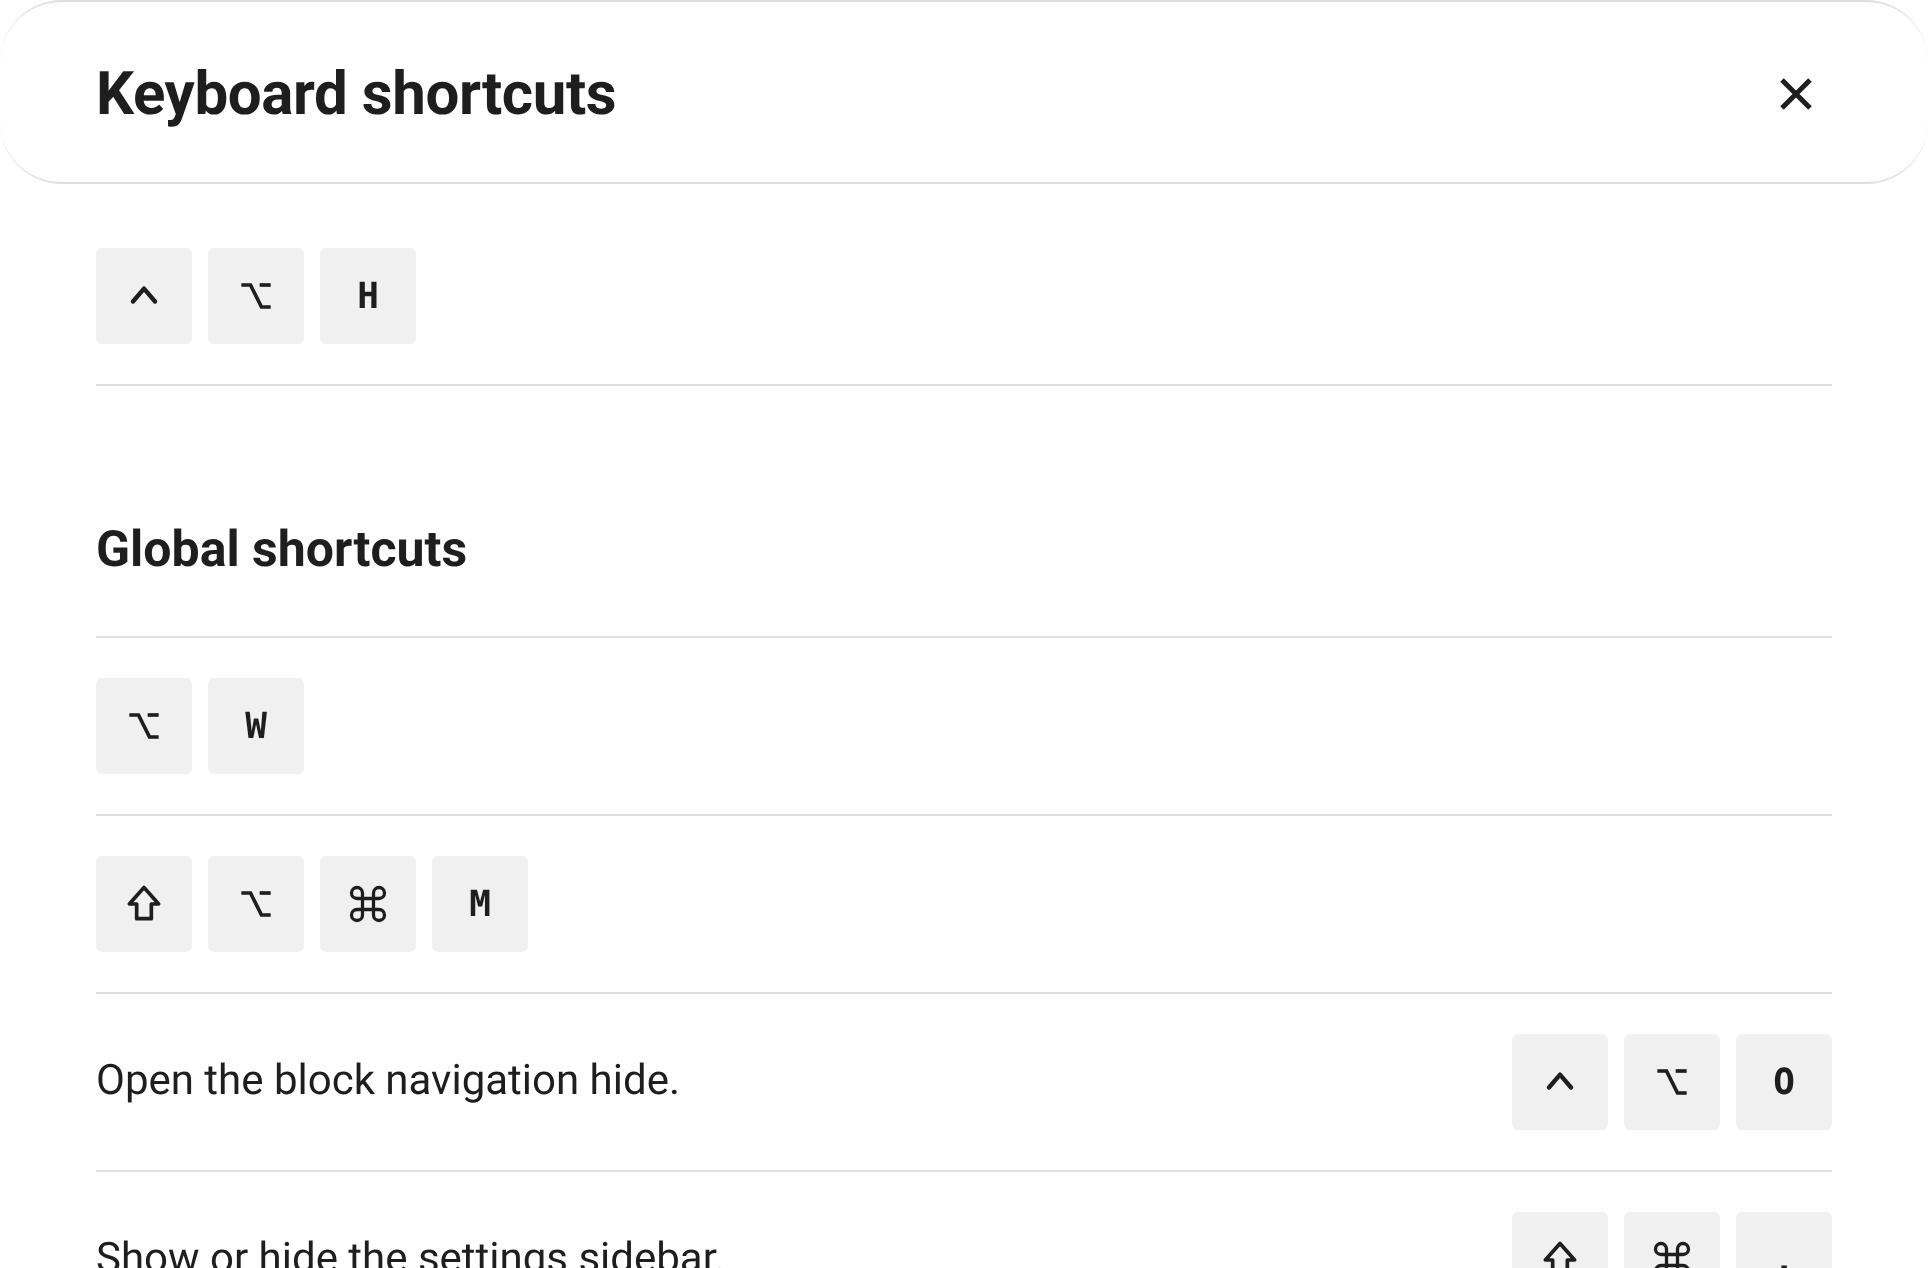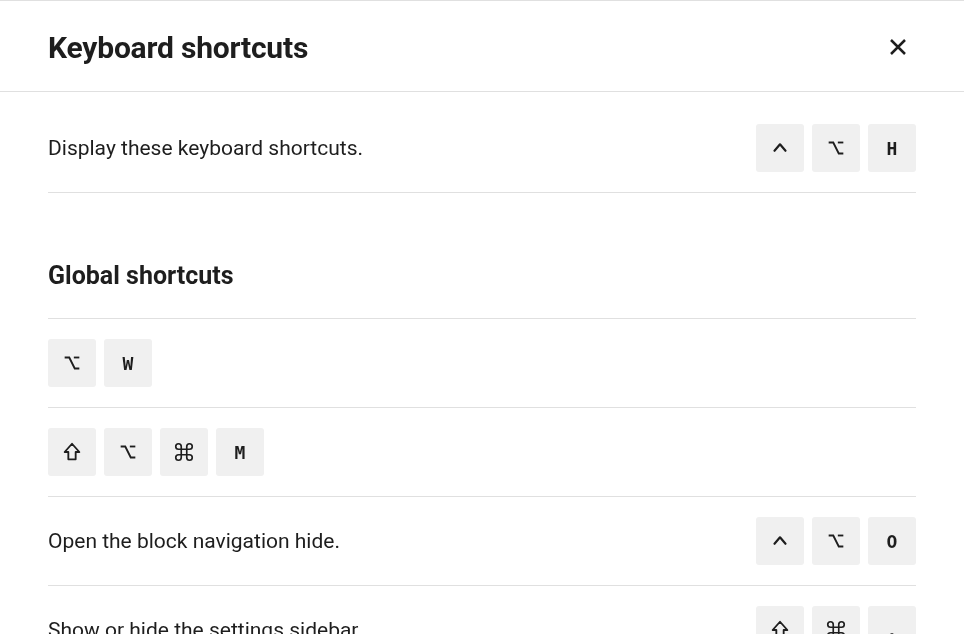--- a/index.html
+++ b/index.html
@@ -21,20 +21,21 @@
       display: flex;
       flex-direction: column;
     }
     .modal-header {
       display: flex;
       align-items: center;
       justify-content: space-between;
       padding: 28px 48px 26px 48px;
       border-top: 1px solid #e0e0e0;
       border-bottom: 1px solid #e0e0e0;
+      border-radius: 31px;
     }
     .modal-title {
       font-size: 30px;
       font-weight: 700;
       letter-spacing: -0.2px;
     }
     .close-btn {
       background: none;
       border: none;
       padding: 6px;
@@ -113,21 +114,20 @@
     <h1 class="modal-title">Keyboard shortcuts</h1>
     <button class="close-btn" aria-label="Close">
       <svg viewBox="0 0 24 24" fill="none">
         <path d="M5 5 L19 19 M19 5 L5 19"></path>
       </svg>
     </button>
   </div>
   <div class="modal-body" id="modal-body">
       <div class="section first-section">
         <div class="row">
-          <div class="row-label">Display these keyboard shortcuts.</div>
           <div class="keys">
             <div class="key">
               <svg viewBox="0 0 24 24" fill="none">
                 <path d="M6 15 L12 8 L18 15" stroke="#1e1e1e" stroke-width="2.4" stroke-linecap="round" stroke-linejoin="round"></path>
               </svg>
             </div>
             <div class="key">
               <svg viewBox="0 0 24 24" fill="none">
                 <path d="M4 6 H9 L15 18 H20" stroke="#1e1e1e" stroke-width="2" stroke-linecap="butt"></path>
                 <path d="M14 6 H20" stroke="#1e1e1e" stroke-width="2" stroke-linecap="butt"></path>

